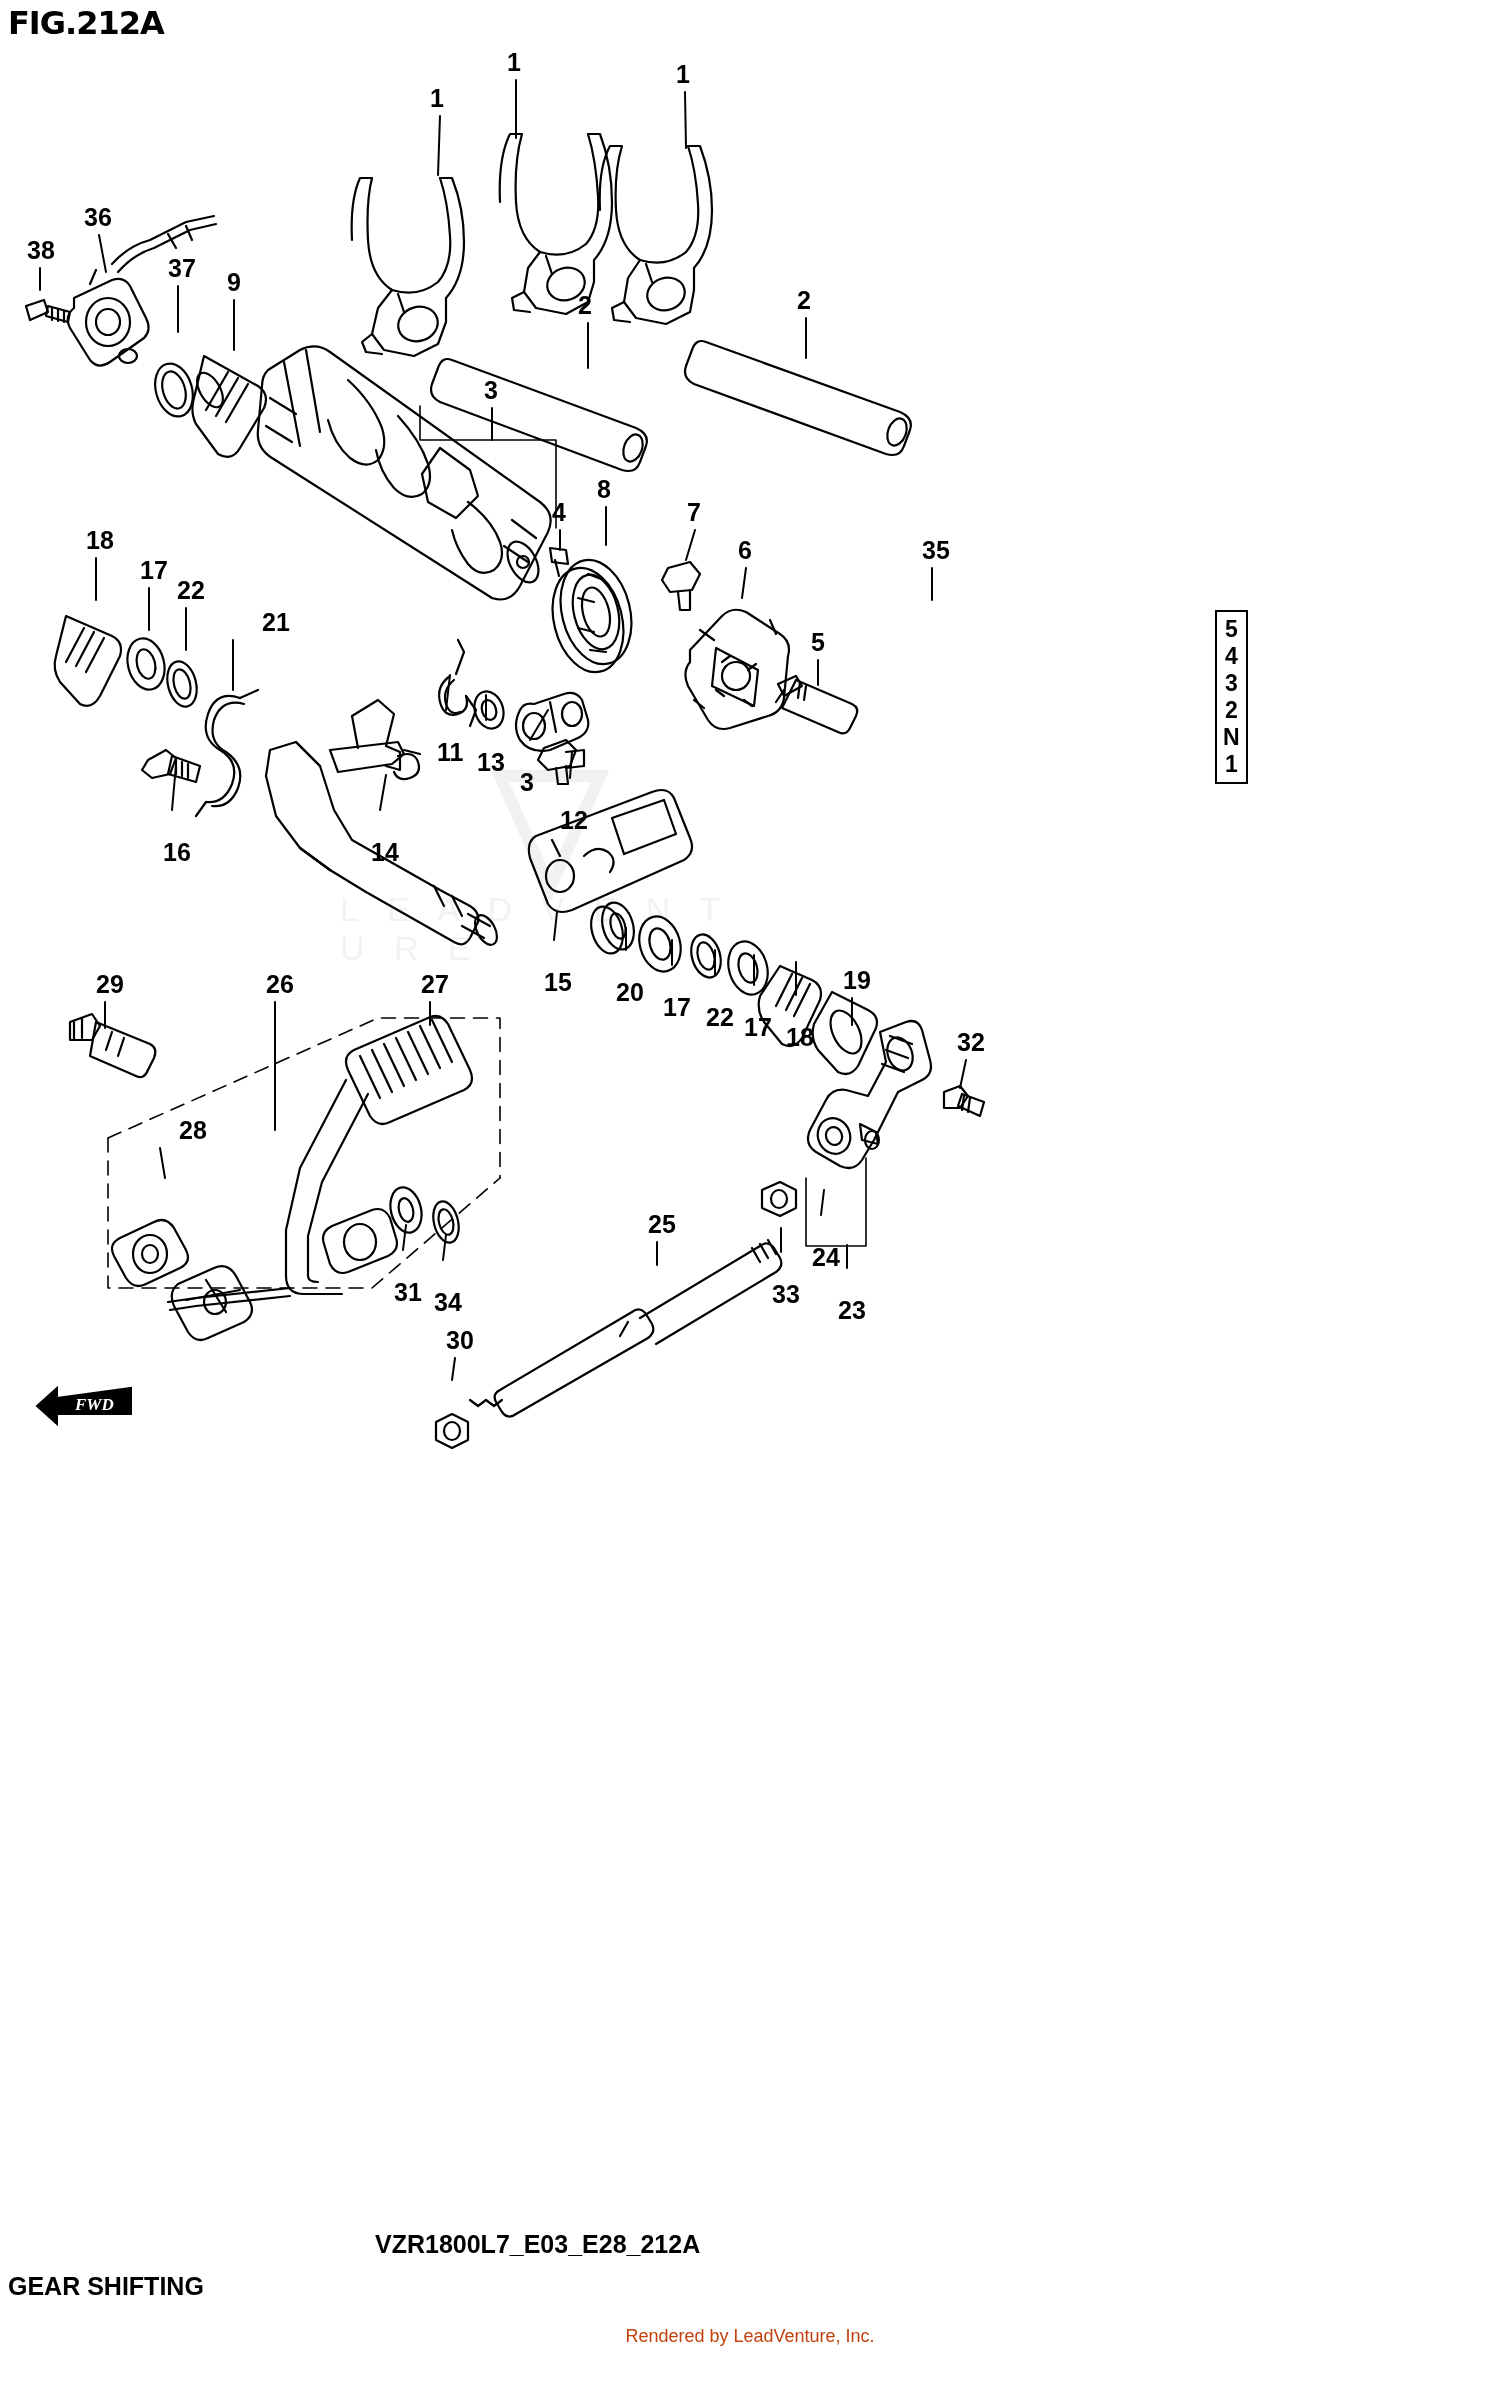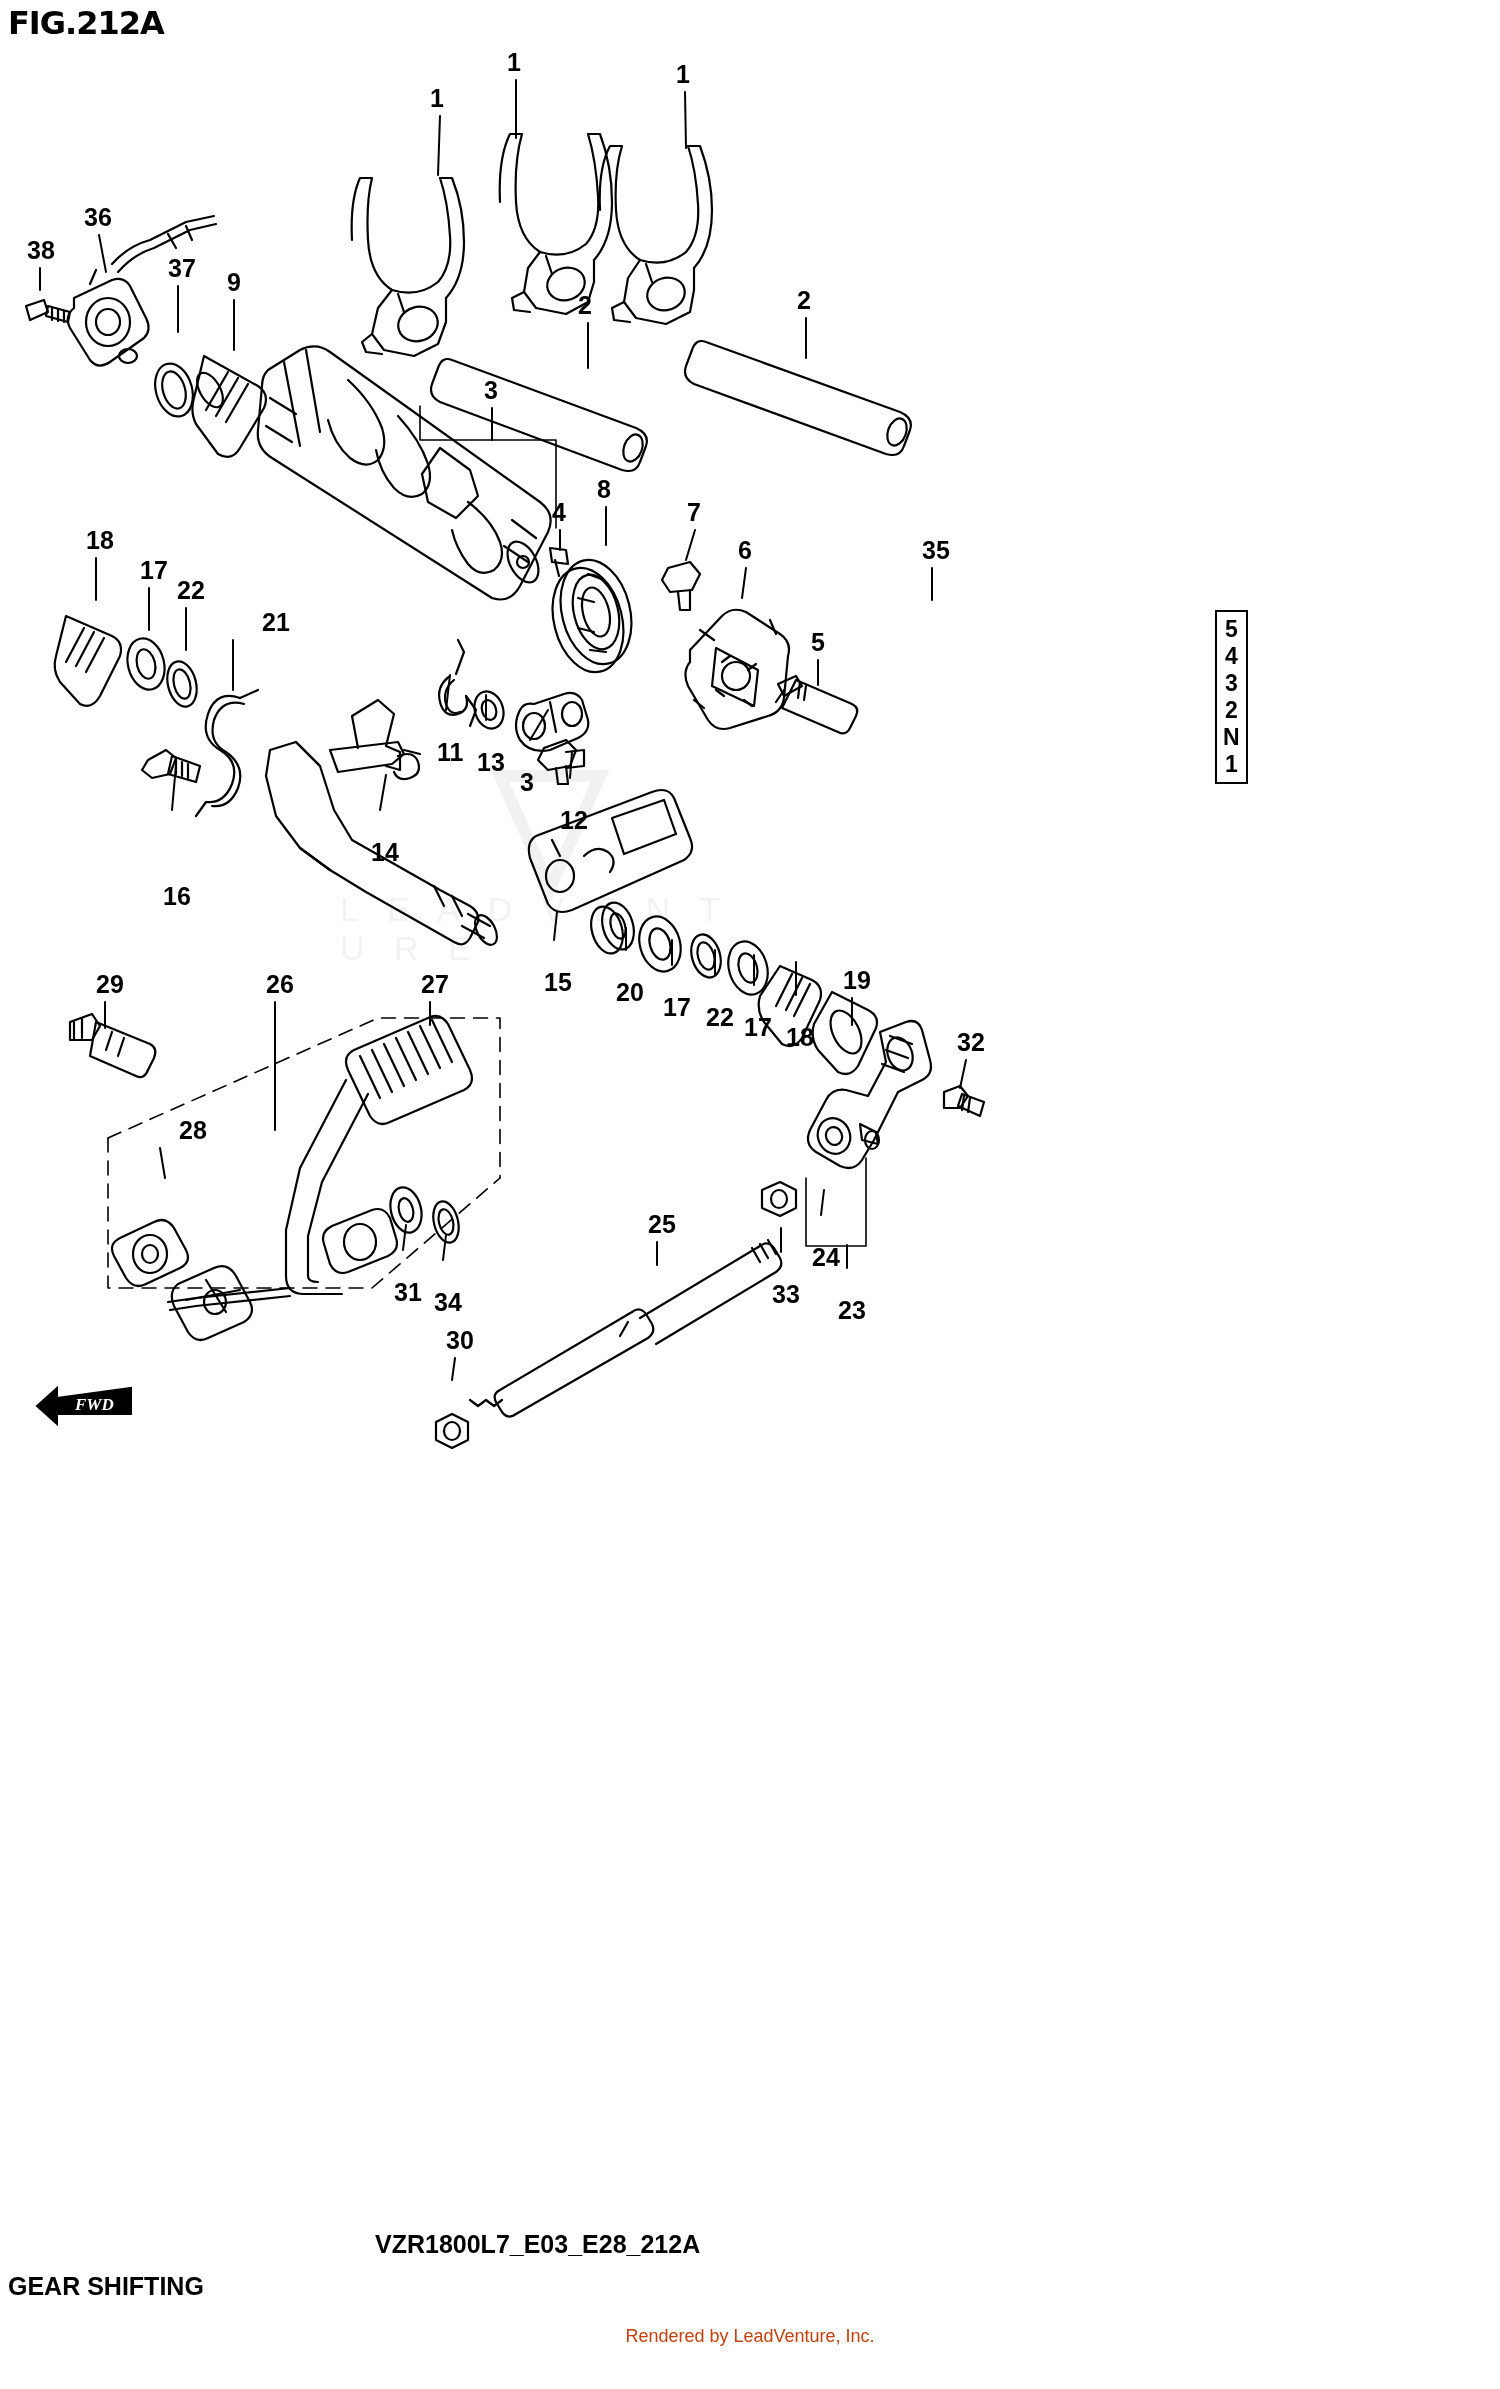--- a/index.html
+++ b/index.html
@@ -484,21 +484,21 @@
         <div class="callout" style="left: 552px; top: 450px;">4</div>
         <div class="callout" style="left: 597px; top: 427px;">8</div>
         <div class="callout" style="left: 687px; top: 450px;">7</div>
         <div class="callout" style="left: 738px; top: 488px;">6</div>
         <div class="callout" style="left: 811px; top: 580px;">5</div>
         <div class="callout" style="left: 922px; top: 488px;">35</div>
         <div class="callout" style="left: 86px; top: 478px;">18</div>
         <div class="callout" style="left: 140px; top: 508px;">17</div>
         <div class="callout" style="left: 177px; top: 528px;">22</div>
         <div class="callout" style="left: 232px; top: 560px; margin-left: 30px;">21</div>
-        <div class="callout" style="left: 163px; top: 790px; margin-top: 44px;">16</div>
+        <div class="callout" style="left: 163px; top: 790px;">16</div>
         <div class="callout" style="left: 371px; top: 790px;">14</div>
         <div class="callout" style="left: 437px; top: 690px;">11</div>
         <div class="callout" style="left: 477px; top: 700px;">13</div>
         <div class="callout" style="left: 520px; top: 720px;">3</div>
         <div class="callout" style="left: 560px; top: 758px;">12</div>
         <div class="callout" style="left: 544px; top: 920px;">15</div>
         <div class="callout" style="left: 616px; top: 930px;">20</div>
         <div class="callout" style="left: 663px; top: 945px;">17</div>
         <div class="callout" style="left: 706px; top: 955px;">22</div>
         <div class="callout" style="left: 744px; top: 965px;">17</div>

